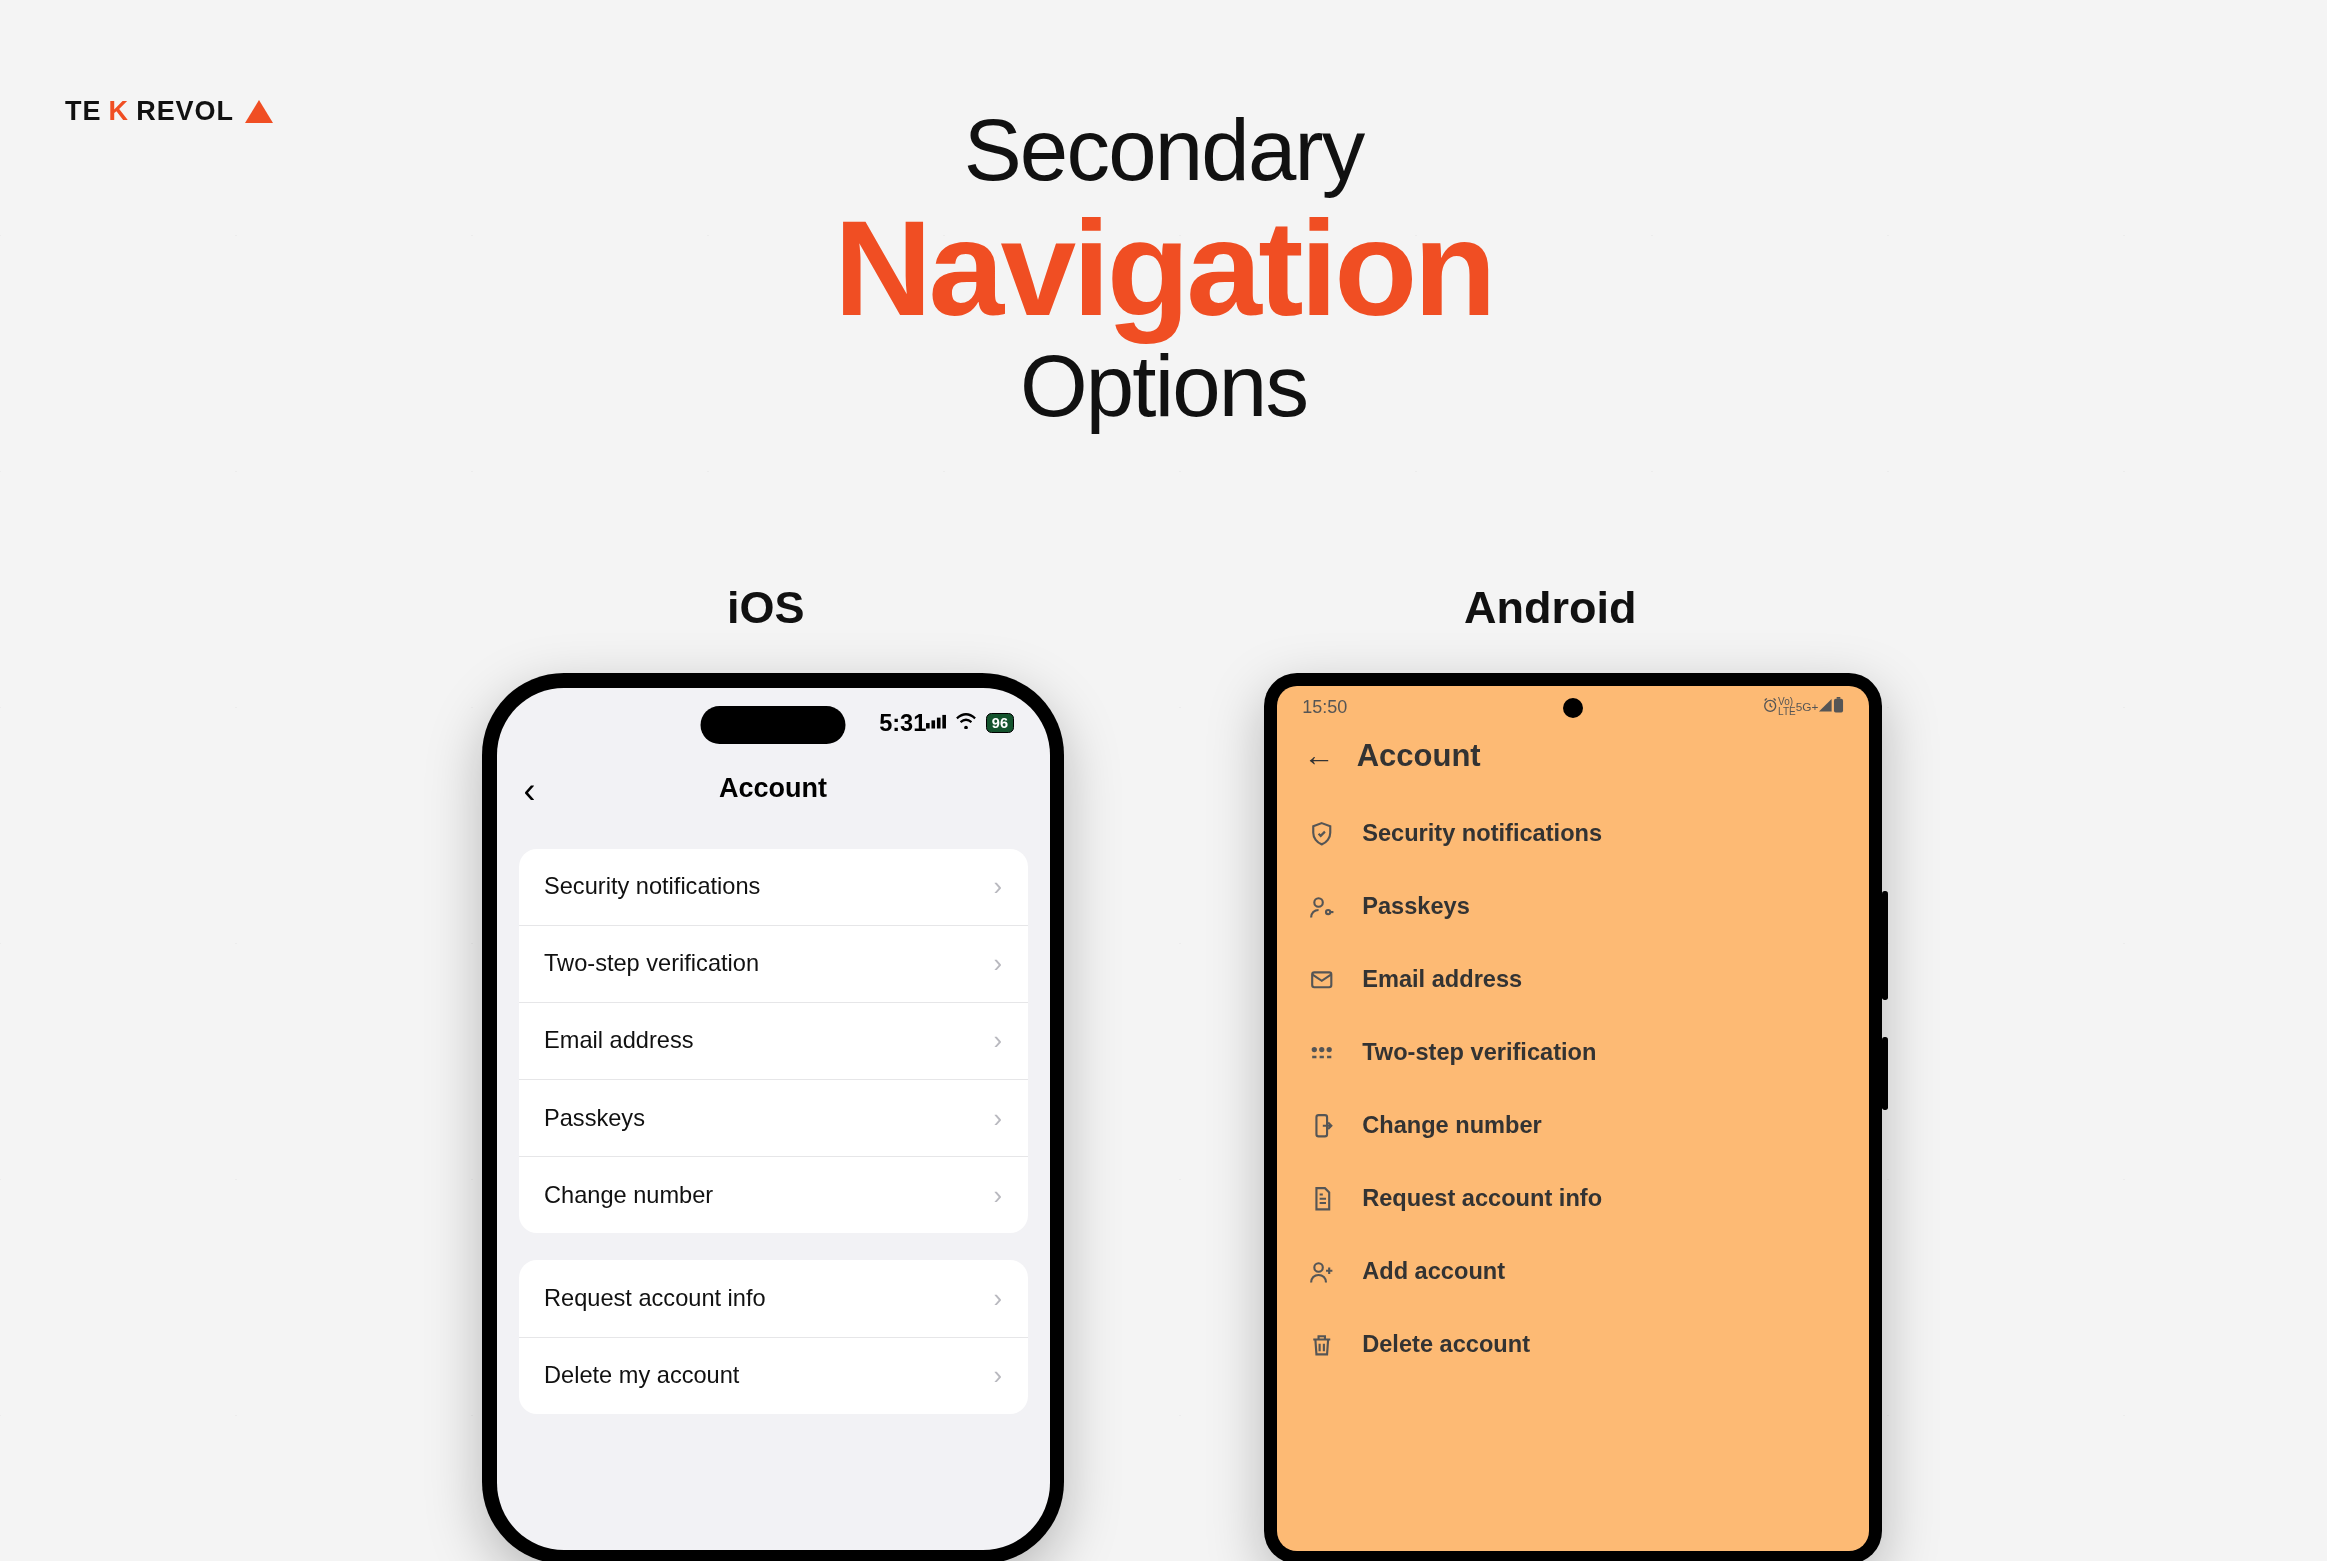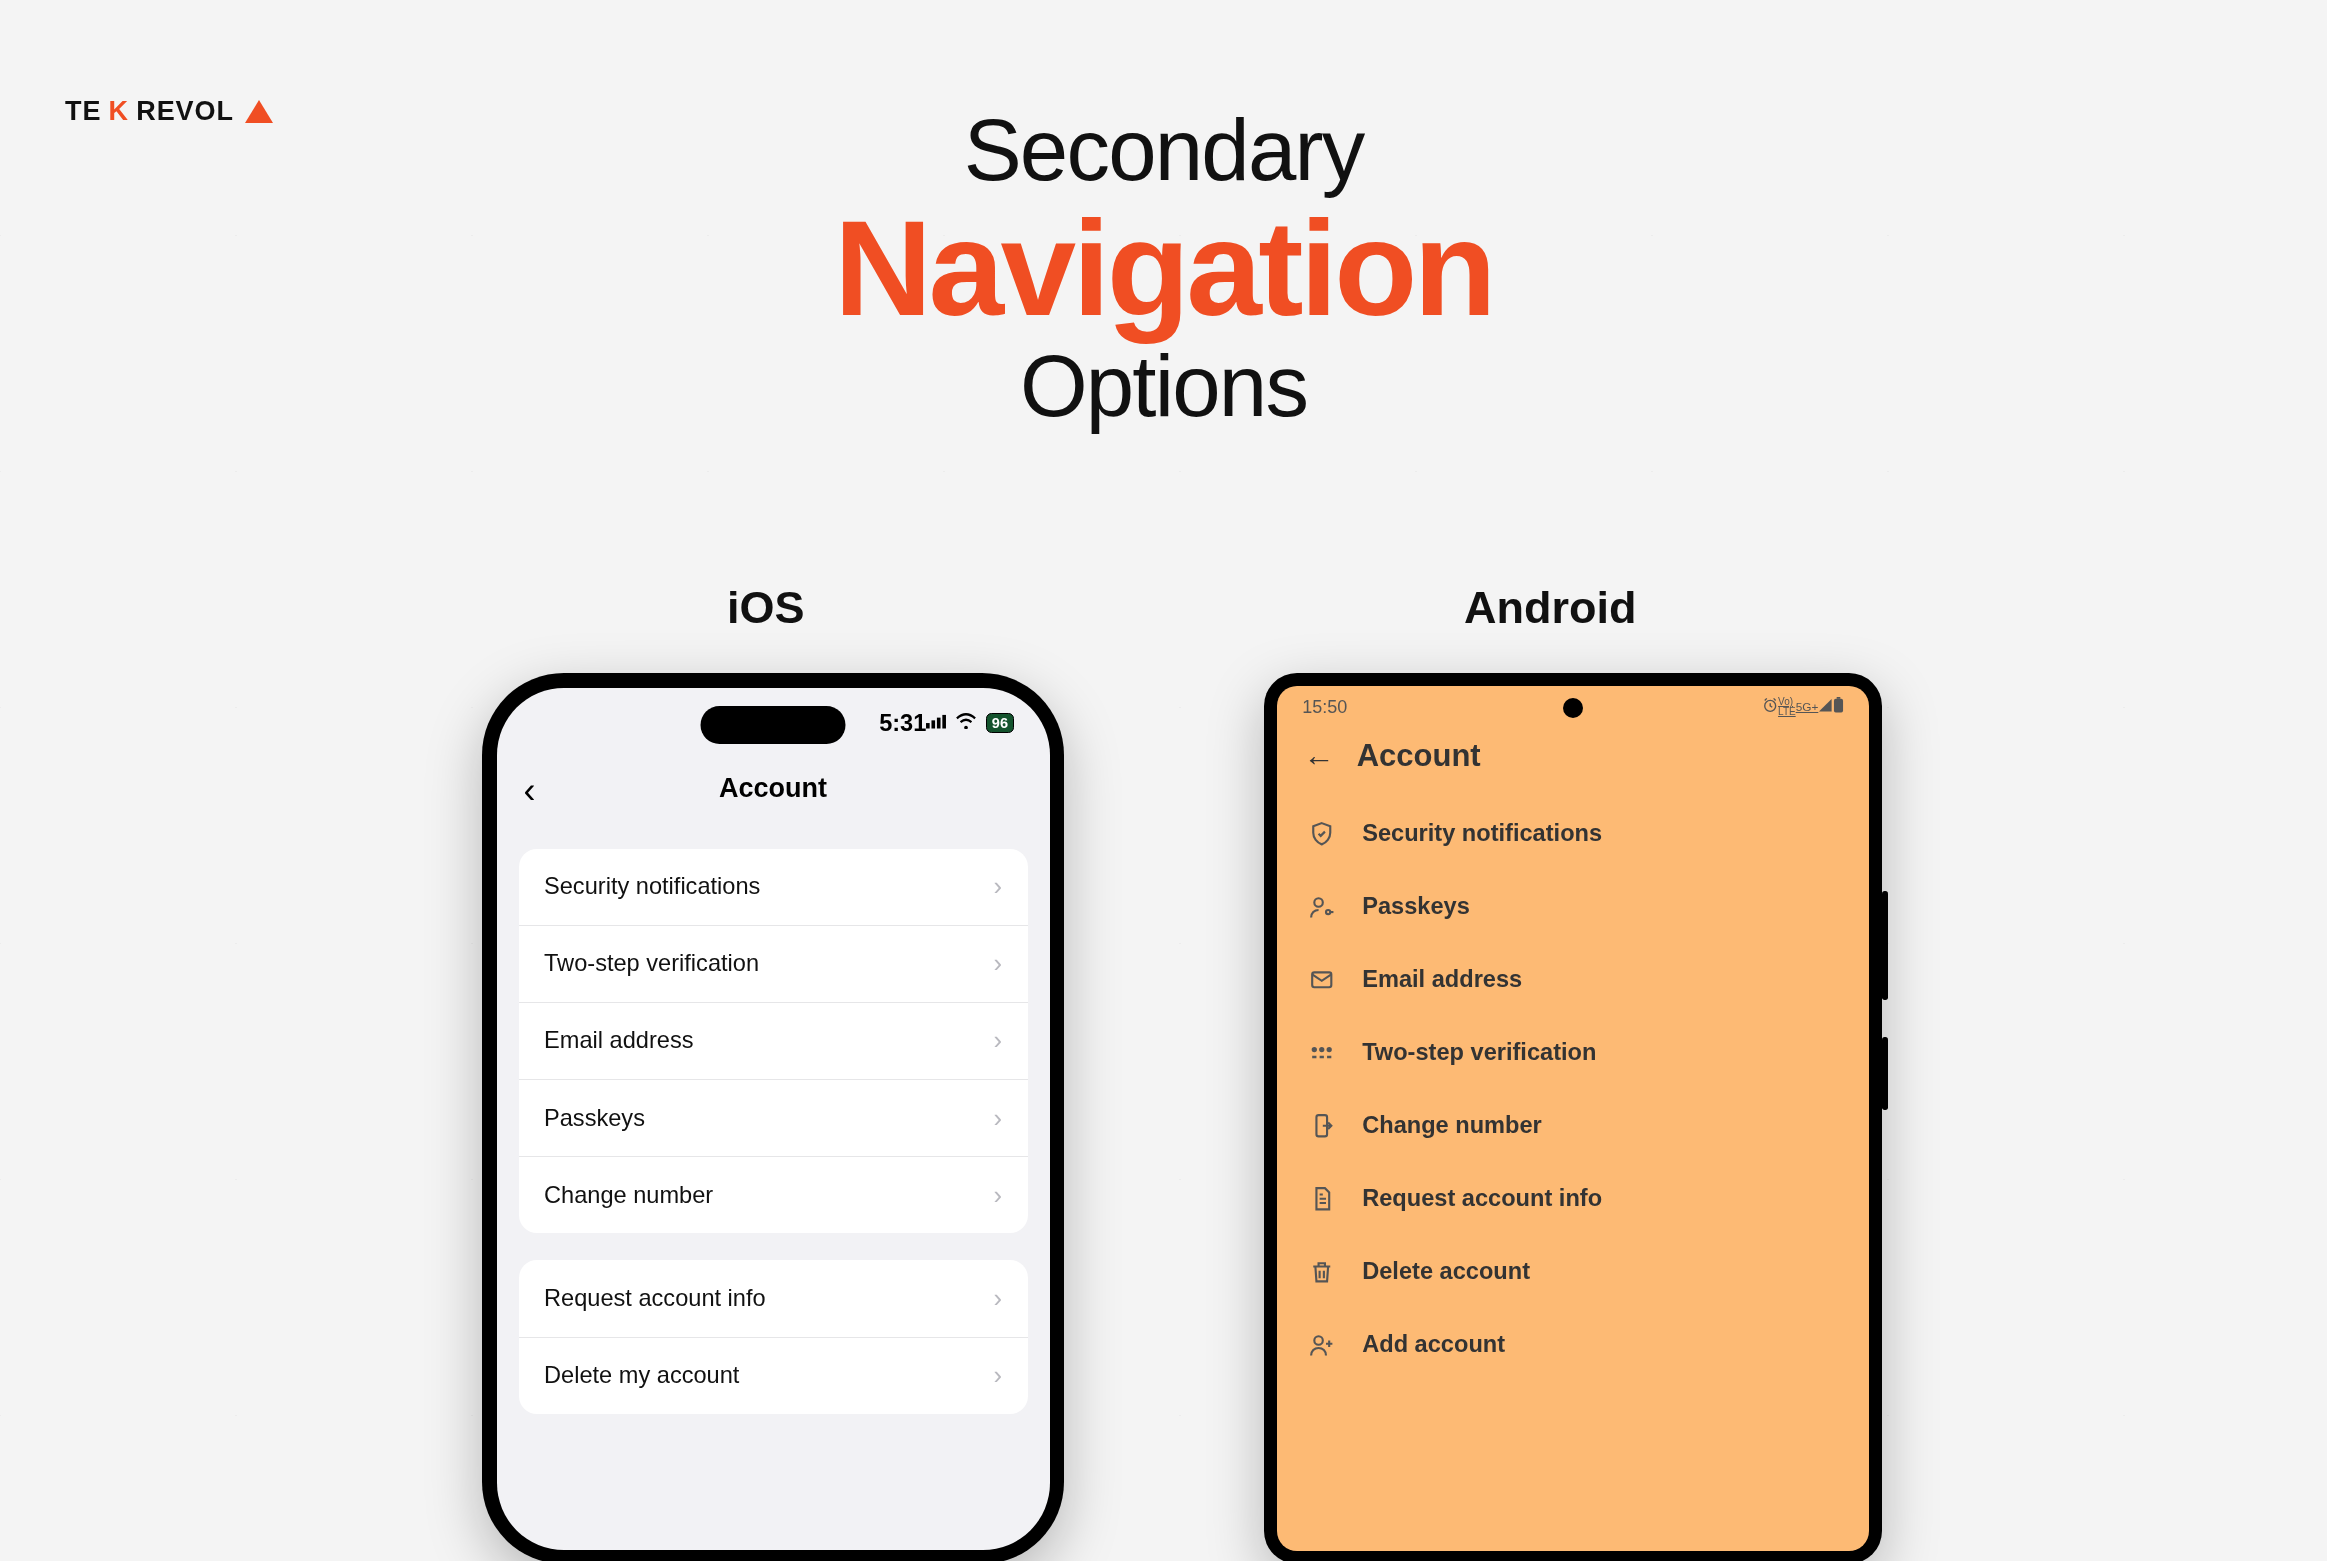--- a/index.html
+++ b/index.html
@@ -180,21 +180,21 @@
 }
 
 .andr-status {
   display: flex;
   justify-content: space-between;
   align-items: center;
   padding: 11px 25.5px 0;
   font-size: 18px;
   color: #555;
 }
-.andr-status .right { display: flex; align-items: center; font-size: 16.4px; text-decoration: underline; }
+.andr-status .right { display: flex; align-items: center; font-size: 16.4px; }
 
 .andr-header {
   display: flex;
   align-items: center;
   gap: 22px;
   padding: 20px 27px 16.4px;
 }
 .andr-back { font-size: 31px; line-height: 1; color: #333; }
 .andr-title { font-size: 31px; font-weight: 800; color: #333; }
 
@@ -392,32 +392,32 @@
           <svg viewBox="0 0 24 24">
               <path d="M7 2h8l4 4v16H7z"></path>
               <path d="M10 12h6M10 16h6M10 8h3"></path>
             </svg>
         </span>
         <span>Request account info</span>
       </div>
       <div class="andr-row">
         <span class="andr-icon">
           <svg viewBox="0 0 24 24">
-              <path d="M4 7h16M9 7V4h6v3M6 7l1 14h10l1-14"></path>
-              <path d="M10 11v7M14 11v7"></path>
-            </svg>
-        </span>
-        <span>Delete account</span>
-      </div>
-      <div class="andr-row">
-        <span class="andr-icon">
-          <svg viewBox="0 0 24 24">
               <circle cx="9" cy="8" r="4"></circle>
               <path d="M2 22c0-4 3-7 7-7s7 3 7 7"></path>
               <path d="M19 8v6M16 11h6"></path>
             </svg>
         </span>
         <span>Add account</span>
       </div>
+      <div class="andr-row">
+        <span class="andr-icon">
+          <svg viewBox="0 0 24 24">
+              <path d="M4 7h16M9 7V4h6v3M6 7l1 14h10l1-14"></path>
+              <path d="M10 11v7M14 11v7"></path>
+            </svg>
+        </span>
+        <span>Delete account</span>
+      </div>
     </div>
   </div>
 </div>
 
 
 </body></html>

